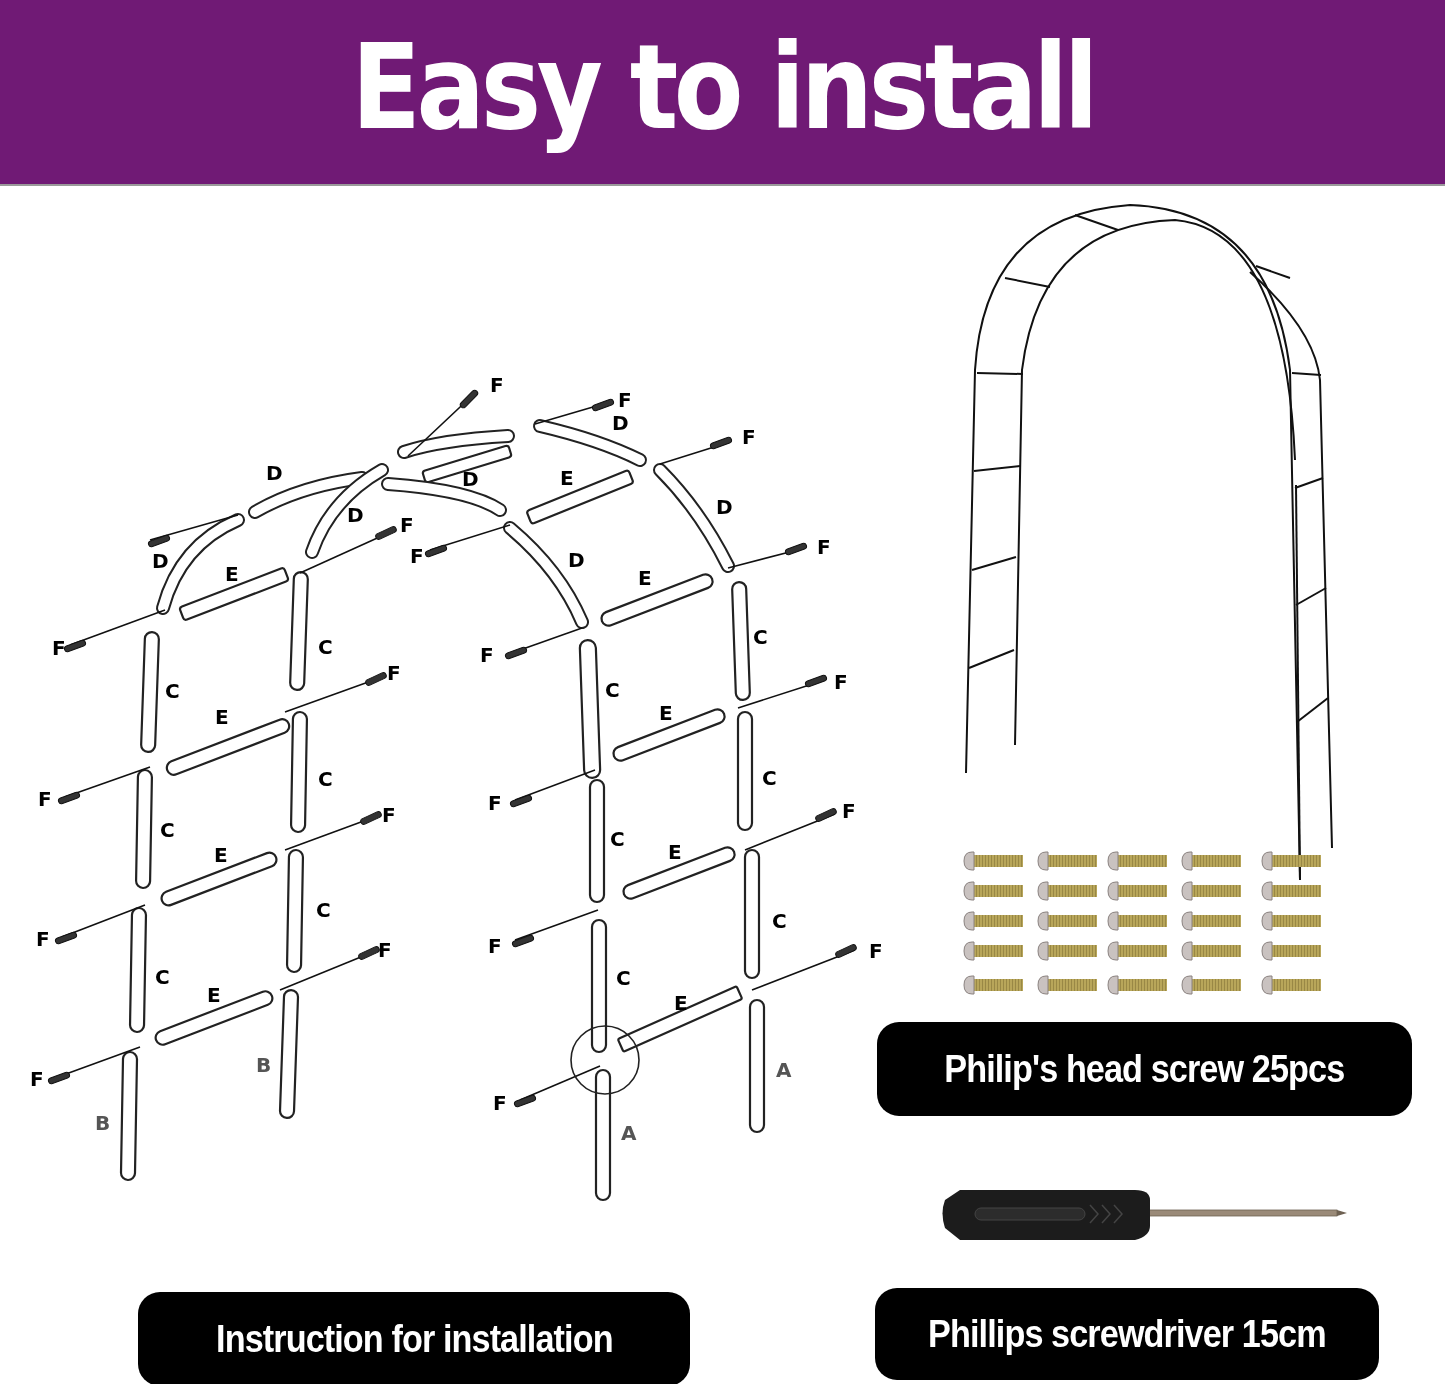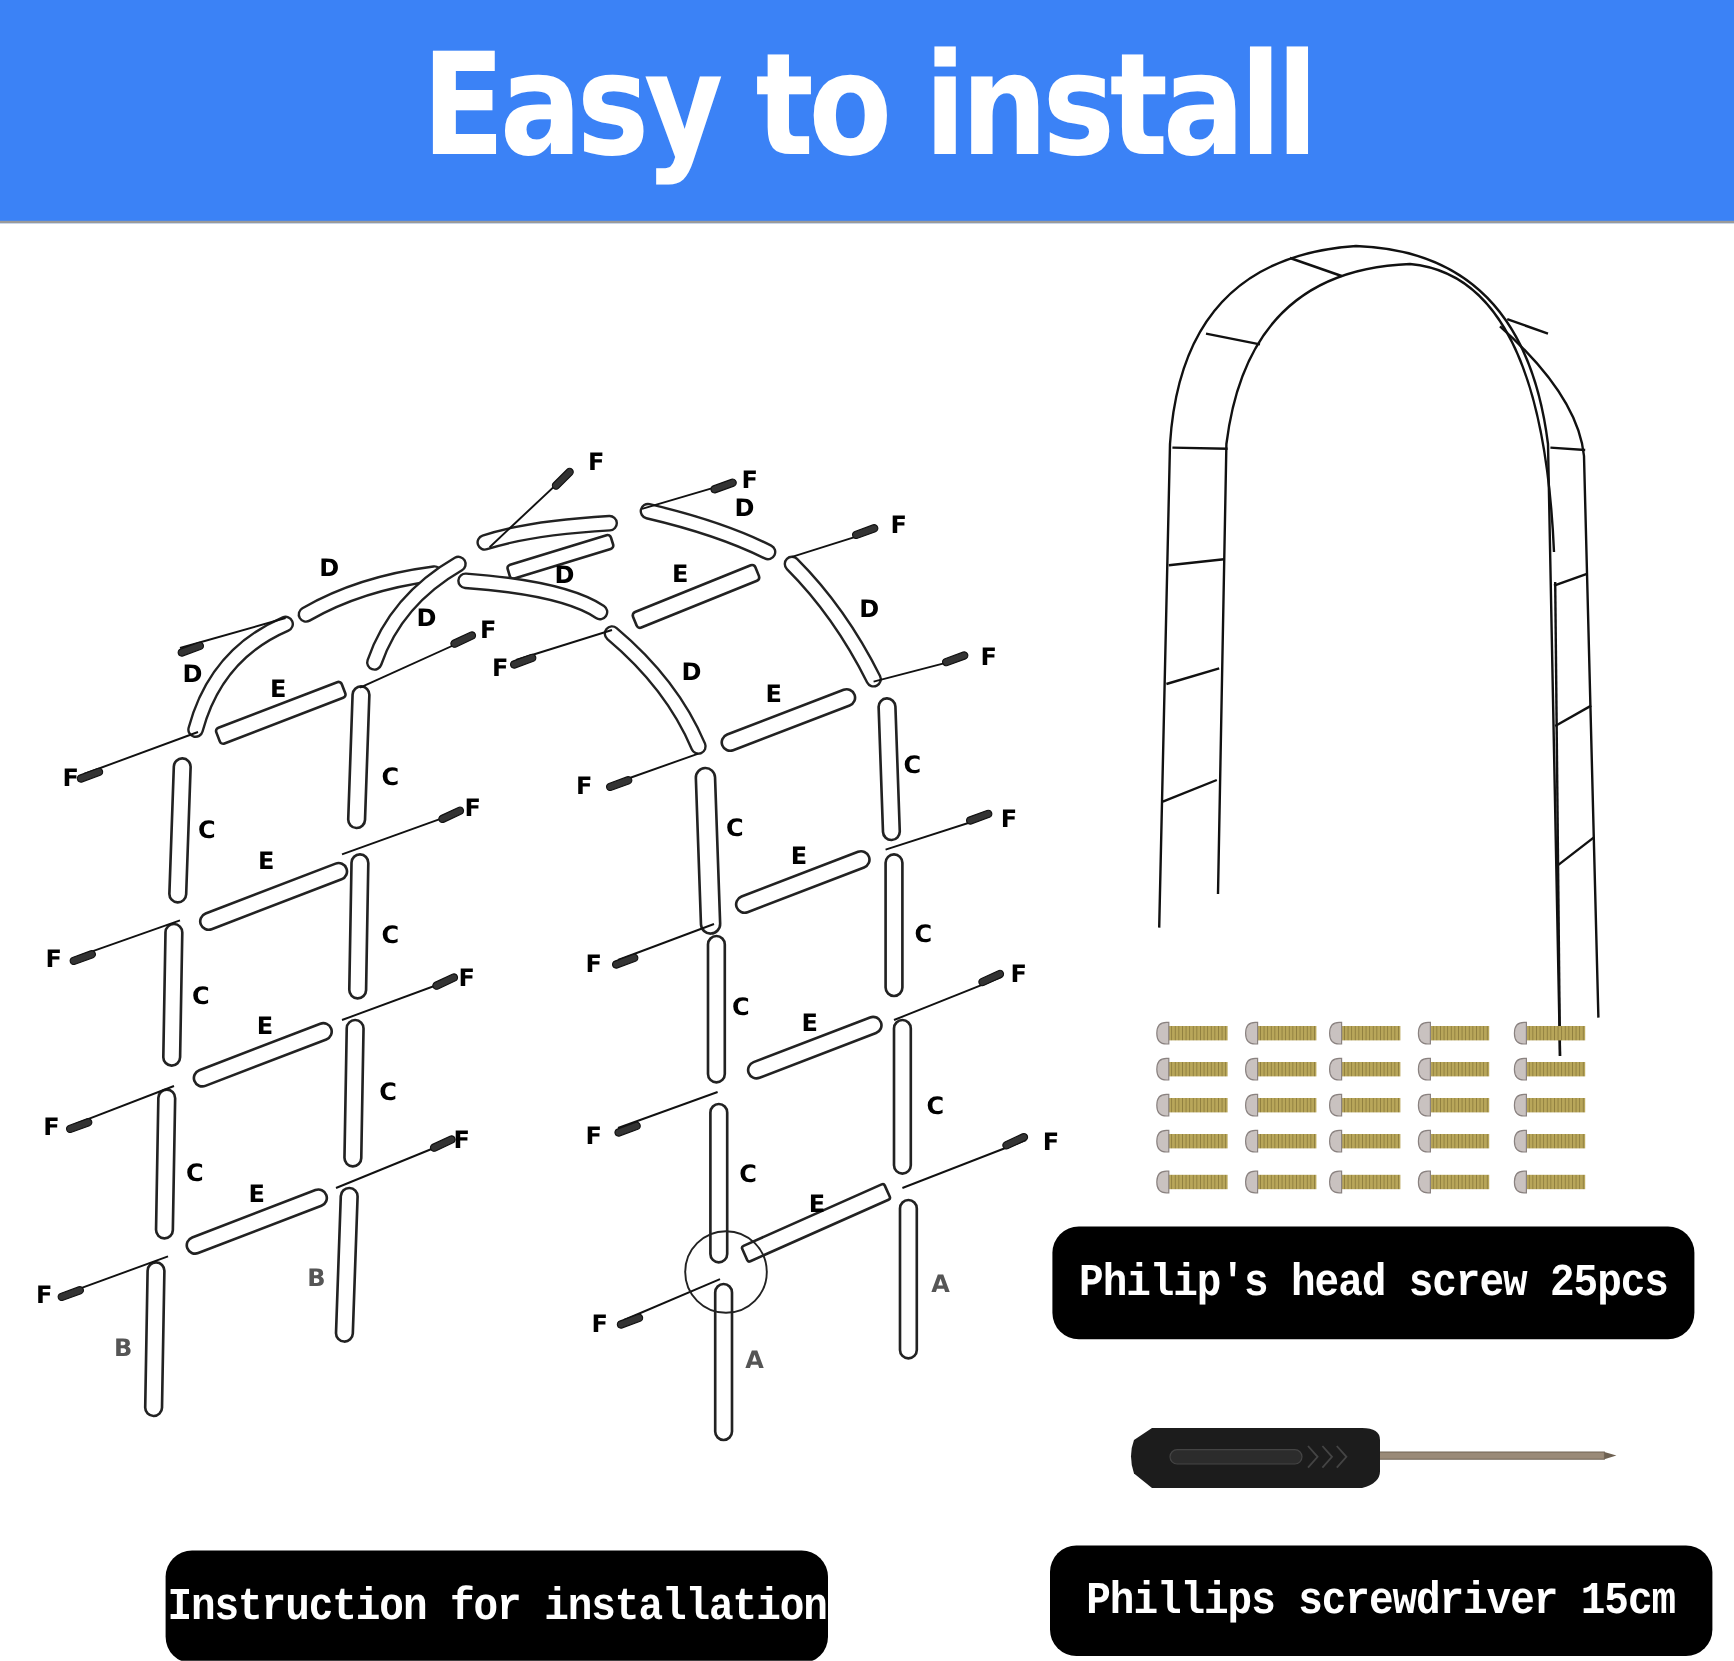--- a/index.html
+++ b/index.html
@@ -1,27 +1,27 @@
 <!DOCTYPE html>
 <html><head>
 <meta charset="utf-8">
 <style>
   html, body { margin: 0; padding: 0; background: #ffffff; }
   body { width: 1445px; height: 1384px; position: relative; overflow: hidden; font-family: "DejaVu Sans", "Liberation Sans", sans-serif; }
-  .header { position: absolute; left: 0; top: 0; width: 1445px; height: 184px; background: #3b82f6; border-bottom: 2px solid #9a9a9a; display: flex; align-items: center; justify-content: center; }
+  .header { position: absolute; left: 0; top: 0; width: 1445px; height: 184px; background: #701a75; border-bottom: 2px solid #9a9a9a; display: flex; align-items: center; justify-content: center; }
   .header-title { color: #ffffff; font-family: "DejaVu Sans", sans-serif; font-weight: bold; font-size: 118px; letter-spacing: -5px; transform: scaleX(0.86); line-height: 1; margin-top: -10px; }
   .diagram { position: absolute; left: 0; top: 360px; width: 900px; height: 850px; }
   .arch { position: absolute; left: 950px; top: 190px; width: 400px; height: 700px; }
   .screws { position: absolute; left: 955px; top: 848px; width: 380px; height: 155px; }
   .screwdriver { position: absolute; left: 930px; top: 1185px; width: 430px; height: 60px; }
-  .pill { position: absolute; background: #000000; border-radius: 22px; color: #ffffff; font-weight: bold; display: flex; align-items: center; justify-content: center; font-family: Liberation Mono, monospace; letter-spacing: -1px; }
+  .pill { position: absolute; background: #000000; border-radius: 22px; color: #ffffff; font-weight: bold; display: flex; align-items: center; justify-content: center; font-family: Liberation Sans, sans-serif; letter-spacing: -1px; }
   .pill span { display: inline-block; transform: scaleX(0.9); white-space: nowrap; }
   .pill-install { left: 138px; top: 1244px; width: 552px; height: 94px; font-size: 38px; margin-top: 48px; }
   .pill-screw { left: 877px; top: 1022px; width: 535px; height: 94px; font-size: 38px; }
-  .pill-driver { left: 875px; top: 1288px; width: 552px; height: 92px; font-size: 38px; }
+  .pill-driver { left: 875px; top: 1288px; width: 504px; height: 92px; font-size: 38px; }
   svg text { font-family: "DejaVu Sans", sans-serif; font-weight: bold; }
 </style>
 </head>
 <body>
 
 <div class="header">
   <div class="header-title">Easy to install</div>
 </div>
 
 <svg class="diagram" viewBox="0 360 900 850" xmlns="http://www.w3.org/2000/svg">

